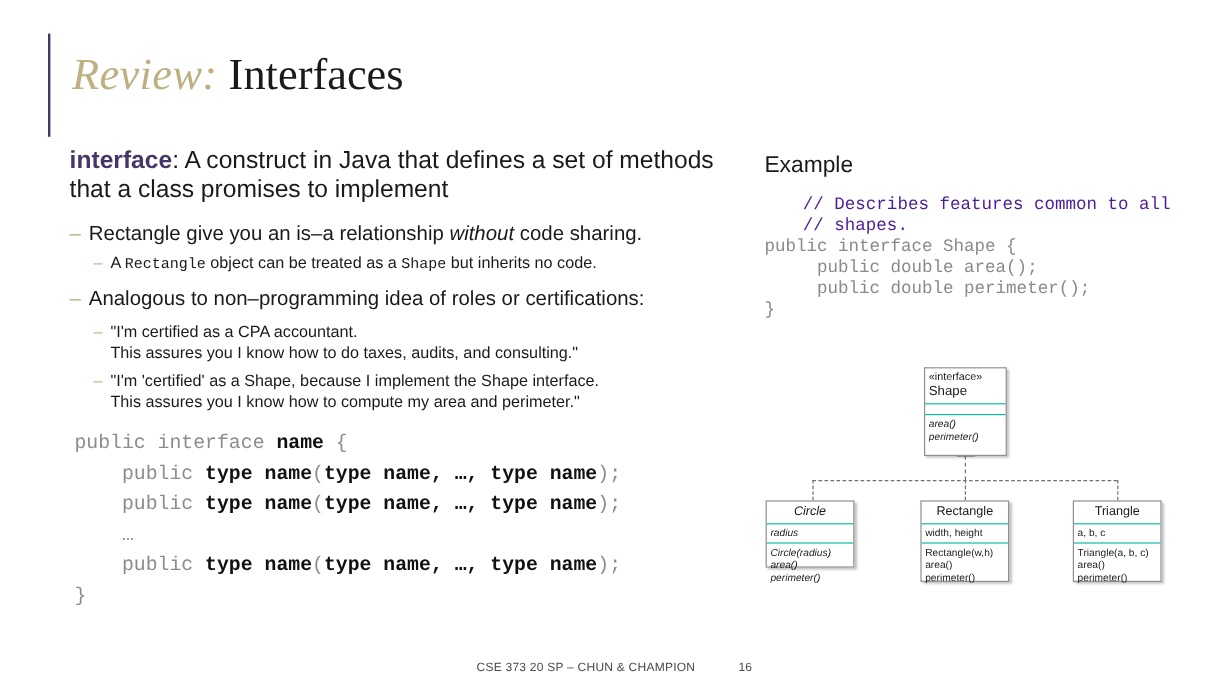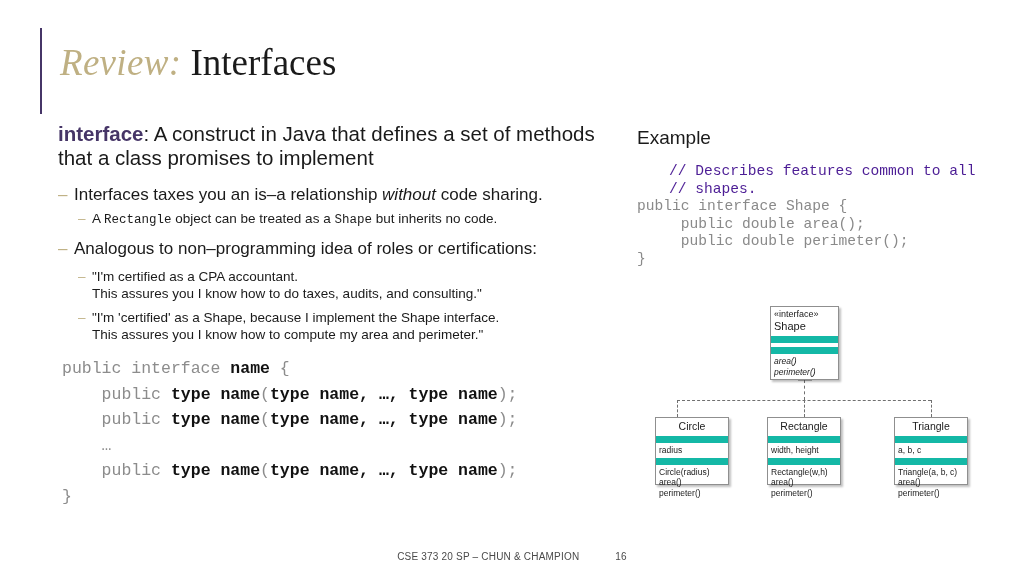--- a/index.html
+++ b/index.html
@@ -145,21 +145,21 @@
   .uml-box {
     position: absolute;
     background: #ffffff;
     border: 1px solid #8f8f8f;
     box-shadow: 2px 2px 2px rgba(0,0,0,0.25);
     box-sizing: border-box;
     font-size: 8.5px;
     color: #1a1a1a;
   }
   .uml-sec {
-    border-bottom: 7px solid #14b8a6;
+    border-bottom: 1px solid #14b8a6;
     padding: 2px 3px;
     box-sizing: border-box;
   }
   .uml-sec:last-child { border-bottom: none; }
   .uml-title {
     text-align: center;
     font-size: 10.5px;
     line-height: 13px;
     padding: 2px 3px 3px 3px;
   }
@@ -218,21 +218,21 @@
     <span class="title-review">Review:</span><span class="title-main"> Interfaces</span>
   </div>
 
   <div id="left-col">
 
     <div class="lvl1">
       <span class="kw-interface">interface</span><span>: A construct in Java that defines a set of methods that a class promises to implement</span>
     </div>
 
     <div class="lvl2">
-      <span class="dash">–</span><span>Interfaces taxes you an is–a relationship </span><span class="ital">without</span><span> code sharing.</span>
+      <span class="dash">–</span><span>Rectangle give you an is–a relationship </span><span class="ital">without</span><span> code sharing.</span>
     </div>
 
     <div class="lvl3">
       <span class="dash">–</span><span>A </span><span class="mono-inline">Rectangle</span><span> object can be treated as a </span><span class="mono-inline">Shape</span><span> but inherits no code.</span>
     </div>
 
     <div class="lvl2" style="margin-top:9px;">
       <span class="dash">–</span><span>Analogous to non–programming idea of roles or certifications:</span>
     </div>
 
@@ -282,21 +282,21 @@
         <div class="uml-stereo">«interface»</div>
         <div class="uml-name">Shape</div>
       </div>
       <div class="uml-sec uml-empty"></div>
       <div class="uml-sec">
         <div class="uml-line it">area()</div>
         <div class="uml-line it">perimeter()</div>
       </div>
     </div>
 
-    <div class="uml-box" style="left:25px; top:119px; width:74px; height:68px;">
+    <div class="uml-box" style="left:8px; top:119px; width:74px; height:56px;font-style:italic;">
       <div class="uml-sec uml-title">Circle</div>
       <div class="uml-sec">
         <div class="uml-line">radius</div>
       </div>
       <div class="uml-sec">
         <div class="uml-line">Circle(radius)</div>
         <div class="uml-line">area()</div>
         <div class="uml-line">perimeter()</div>
       </div>
     </div>

